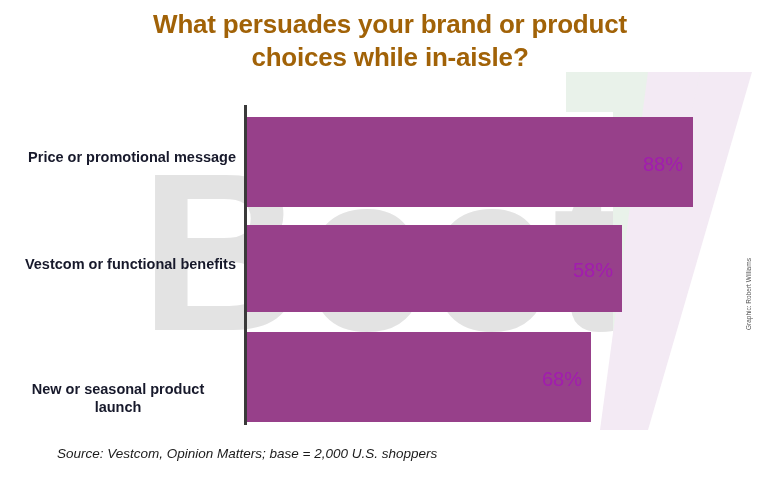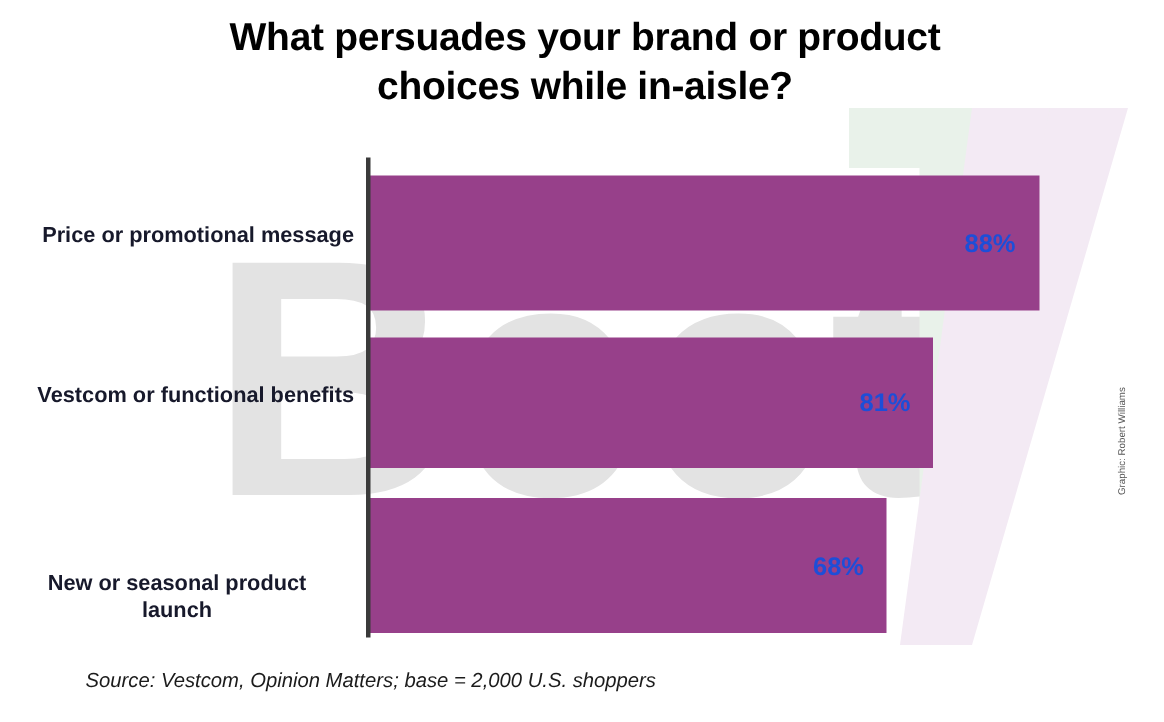--- a/index.html
+++ b/index.html
@@ -35,21 +35,21 @@
   
   #chart-title {
     position: absolute;
     left: 60px;
     top: 8px;
     width: 660px;
     text-align: center;
     font-size: 26px;
     font-weight: bold;
     line-height: 1.28;
-    color: #000000;
+    color: #a16207;
     letter-spacing: -0.2px;
     z-index: 5;
     white-space: pre-line;
   }
 
   
   #plot-area {
     position: absolute;
     left: 0;
     top: 0;
@@ -89,23 +89,23 @@
     text-align: center;
   }
   .bar {
     position: absolute;
     left: 245px;
     background: #97408a;
     z-index: 3;
   }
   .bar-value {
     position: absolute;
-    color: #1d4ed8;
-    font-size: 17px;
-    font-weight: bold;
+    color: #a21caf;
+    font-size: 20px;
+    font-weight: normal;
     z-index: 6;
   }
 
   
   #source-note {
     position: absolute;
     left: 10px;
     top: 446px;
     font-size: 13.5px;
     font-style: italic;
@@ -149,21 +149,21 @@
 
     <div class="bar-row" style="top:117px;height:90px;">
       <div class="cat-label" style="top:31px;">Price or promotional message</div>
       <div class="bar" style="top:0px;width:448px;height:90px;"></div>
       <div class="bar-value" style="left:643px;top:36px;">88%</div>
     </div>
 
     <div class="bar-row" style="top:225px;height:87px;">
       <div class="cat-label" style="top:30px;">Vestcom or functional benefits</div>
       <div class="bar" style="top:0px;width:377px;height:87px;"></div>
-      <div class="bar-value" style="left:573px;top:34px;">81%</div>
+      <div class="bar-value" style="left:573px;top:34px;">58%</div>
     </div>
 
     <div class="bar-row" style="top:332px;height:90px;">
       <div class="cat-label centered" style="top:20px;margin-top:28px;">New or seasonal product
 launch</div>
       <div class="bar" style="top:0px;width:346px;height:90px;"></div>
       <div class="bar-value" style="left:542px;top:36px;">68%</div>
     </div>
 
   </div>

